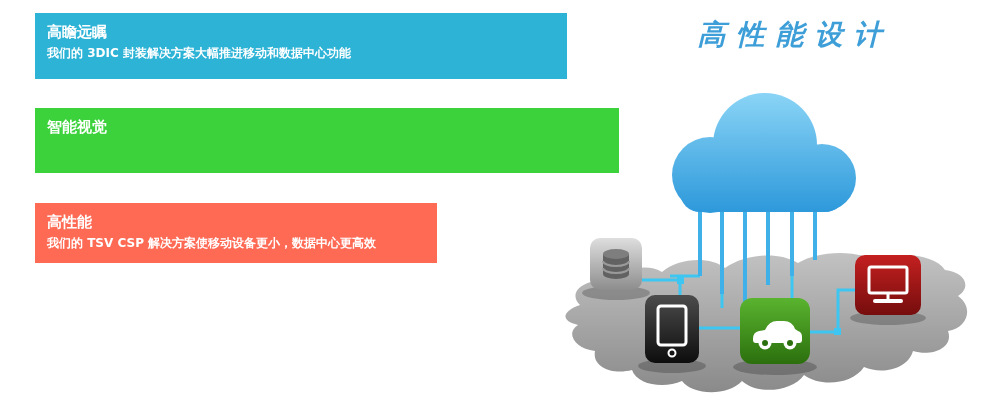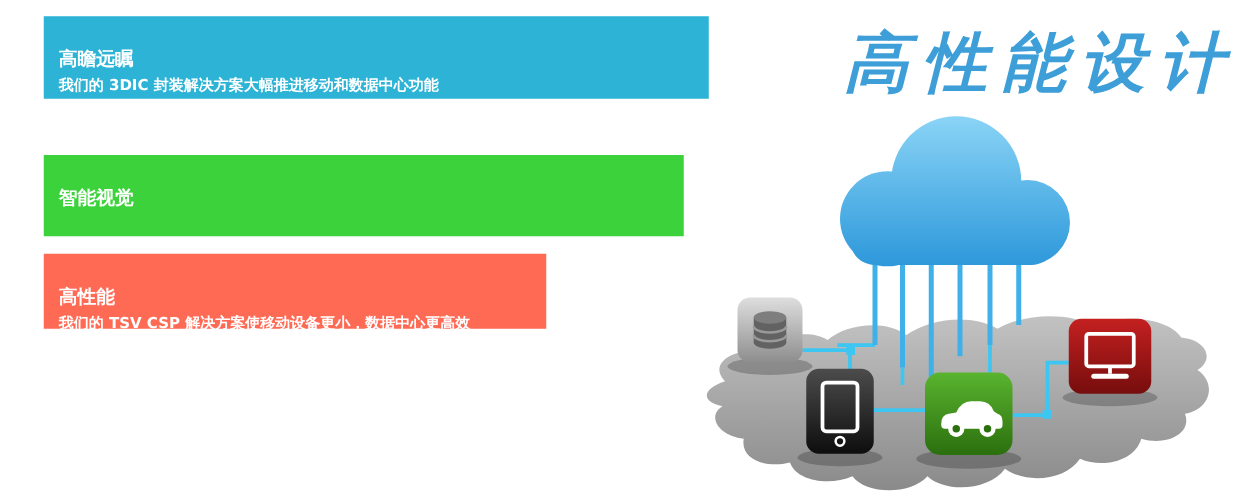--- a/index.html
+++ b/index.html
@@ -1,30 +1,30 @@
 <!DOCTYPE html>
 <html><head>
 <meta charset="utf-8">
 <style>
   * { margin: 0; padding: 0; box-sizing: border-box; }
   html, body { width: 1000px; height: 400px; background: #ffffff; overflow: hidden;
     font-family: "DejaVu Sans", "Liberation Sans", sans-serif; }
   .stage { position: relative; width: 1000px; height: 400px; background: #ffffff; }
 
-  .banner { position: absolute; left: 35px; color: #ffffff; padding: 23px 12px;
+  .banner { position: absolute; left: 35px; color: #ffffff; padding: 8px 12px;
     line-height: 1.55; }
   .banner-1 { top: 13px;  width: 532px; height: 66px; }
-  .banner-2 { top: 124px; width: 512px; height: 65px; }
+  .banner-2 { top: 108px; width: 584px; height: 65px; }
   .banner-3 { top: 203px; width: 402px; height: 60px; }
   .banner-title    { font-size: 15px; font-weight: bold; }
   .banner-subtitle { font-size: 12px; font-weight: bold; white-space: nowrap; }
 
   .headline { position: absolute; left: 600px; top: 16px; width: 390px;
-    text-align: right; font-family: "DejaVu Serif", "Liberation Serif", serif;
-    font-size: 52px; font-weight: bold; font-style: italic; letter-spacing: 11px; }
+    text-align: center; font-family: "DejaVu Serif", "Liberation Serif", serif;
+    font-size: 28px; font-weight: bold; font-style: italic; letter-spacing: 11px; }
 
   .illustration { position: absolute; left: 550px; top: 80px; width: 430px; height: 320px; }
 </style>
 </head>
 <body>
 
 <div class="stage">
 
   <div class="banner banner-1" style="background: rgb(44, 179, 214);">
     <div class="banner-title">高瞻远瞩</div>

